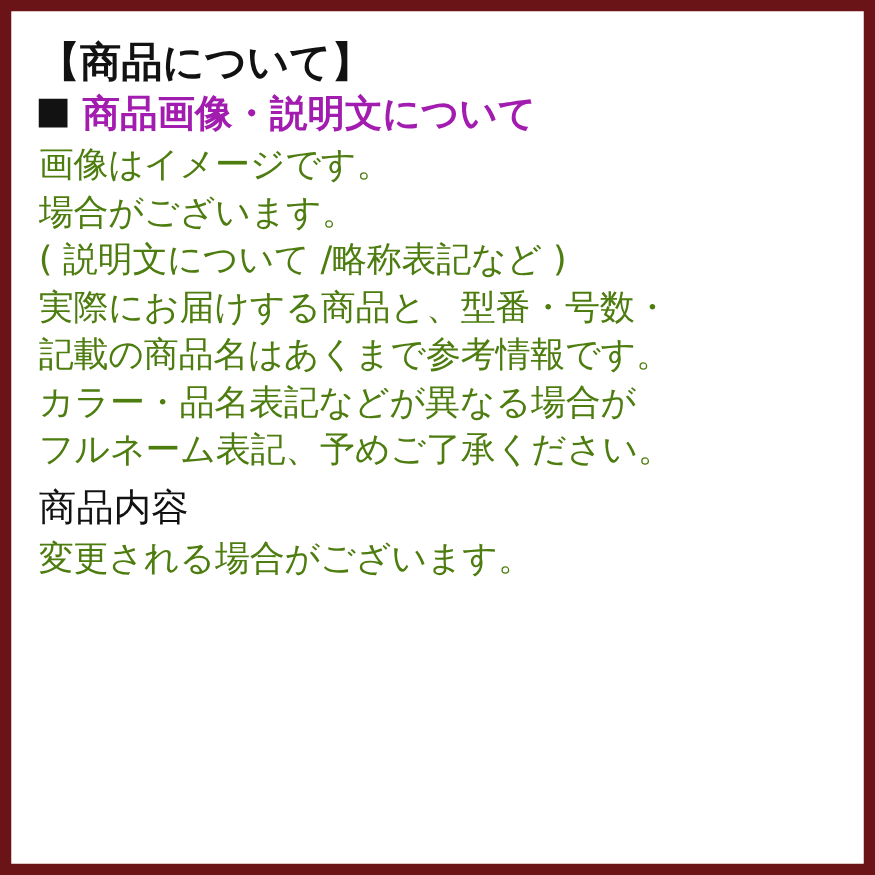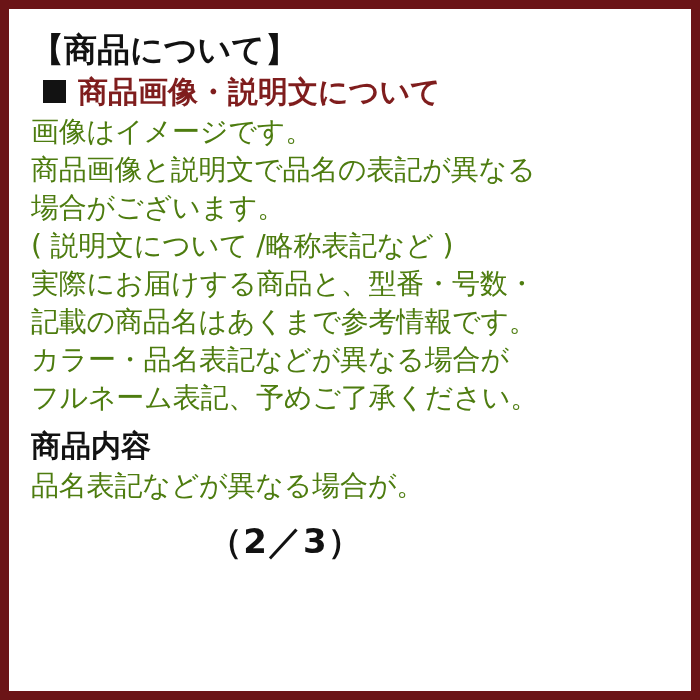--- a/index.html
+++ b/index.html
@@ -63,44 +63,44 @@
     font-weight: bold;
     color: #121212;
     line-height: 1.18;
     letter-spacing: 0px;
     margin: 0 0 4px 0;
     white-space: nowrap;
   }
   .section-head {
     font-size: 30px;
     font-weight: bold;
-    color: #7f1d1d;
+    color: #a21caf;
     line-height: 1.2;
-    margin: 2px 0 3px 12px;
+    margin: 2px 0 3px 0;
     white-space: nowrap;
   }
   .section-head .sq {
     display: inline-block;
     width: 23px;
     height: 23px;
     background: #121212;
     margin-right: 12px;
     vertical-align: -1px;
   }
   .body-line {
     font-size: 28px;
     color: #4d7c0f;
     line-height: 1.36;
     margin: 0;
     white-space: nowrap;
     letter-spacing: -0.2px;
   }
   .section-head-2 {
     font-size: 30px;
-    font-weight: bold;
+    font-weight: normal;
     color: #121212;
     line-height: 1.2;
     margin: 10px 0 3px 0;
     white-space: nowrap;
   }
   .page-counter {
     font-size: 34px;
     font-weight: bold;
     color: #121212;
     text-align: center;
@@ -120,30 +120,28 @@
 
   <div class="content">
 
     <div class="heading-bracket">【商品について】</div>
 
     <div class="section-head">
       <span class="sq"></span><span>商品画像・説明文について</span>
     </div>
 
     <div class="body-line">画像はイメージです。</div>
-    <div class="body-line">商品画像と説明文で品名の表記が異なる</div>
     <div class="body-line">場合がございます。</div>
     <div class="body-line">( 説明文について /略称表記など )</div>
     <div class="body-line">実際にお届けする商品と、型番・号数・</div>
     <div class="body-line">記載の商品名はあくまで参考情報です。</div>
     <div class="body-line">カラー・品名表記などが異なる場合が</div>
     <div class="body-line">フルネーム表記、予めご了承ください。</div>
 
     <div class="section-head-2">
       <span class="sq"></span><span>商品内容</span>
     </div>
 
-    <div class="body-line">品名表記などが異なる場合が。</div>
+    <div class="body-line">変更される場合がございます。</div>
 
-    <div class="page-counter">（2／3）</div>
 
   </div>
 </div>
 
 </body></html>

